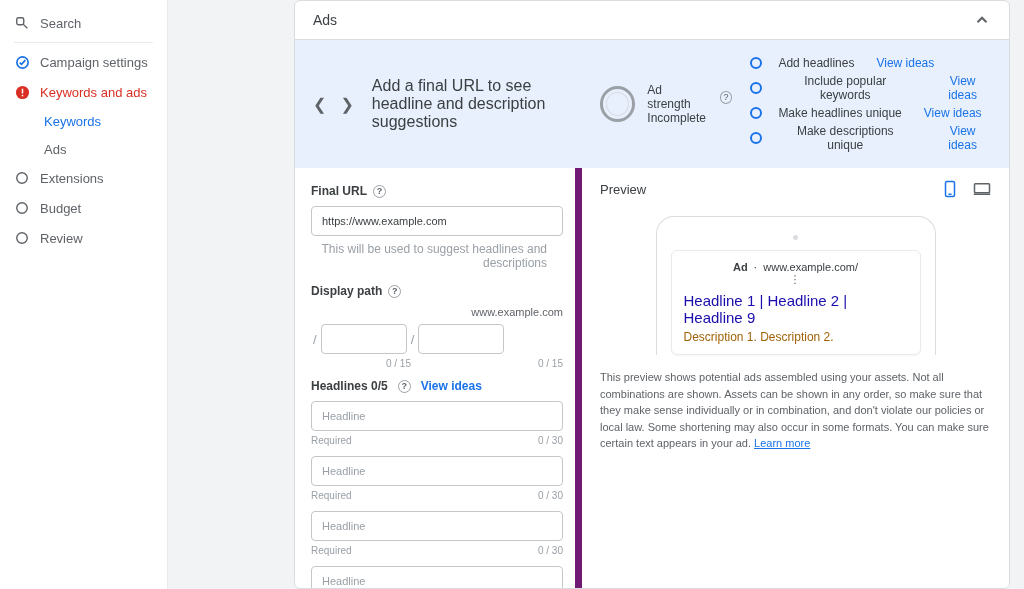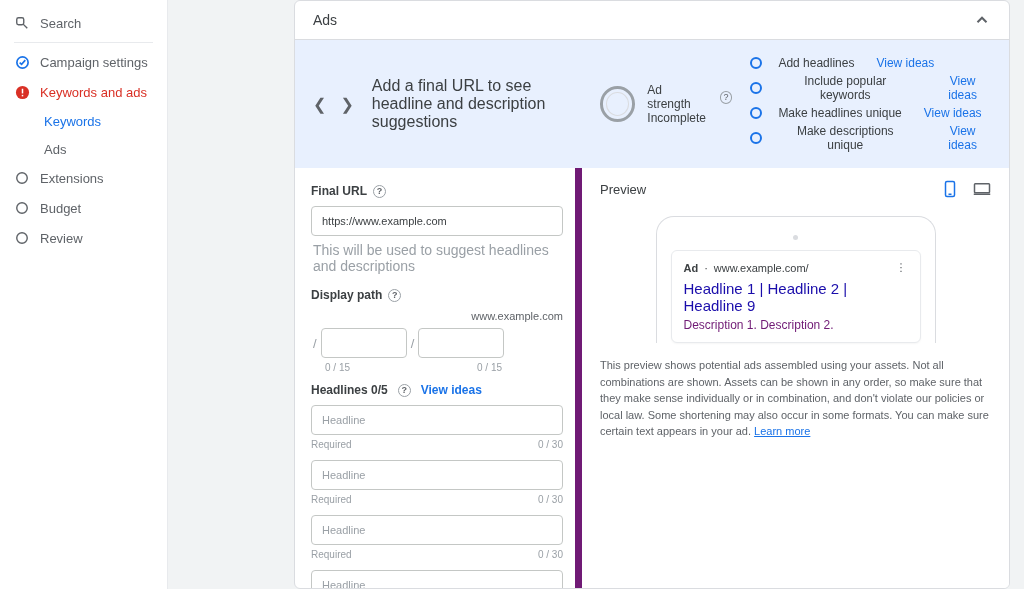--- a/index.html
+++ b/index.html
@@ -41,47 +41,47 @@
 
   
   .body { flex:1; display:flex; overflow:hidden; }
   .form-col { width: 280px; padding: 16px 12px 0 16px; overflow-y:auto; }
   .prev-col { flex:1; border-left:7px solid #701a75; background:#fff; display:flex; flex-direction:column;}
 
   .fldlabel { font-size:12px; font-weight:700; color:#3c4043; display:flex; align-items:center; gap:6px; margin-bottom:8px;}
   .help-ico { width:13px; height:13px; border:1px solid #9aa0a6; border-radius:50%; display:inline-flex; align-items:center; justify-content:center; font-size:9px; color:#5f6368; }
   input.txt { width:100%; border:1px solid #c4c7c5; border-radius:4px; padding:8px 10px; font-size:11px; color:#3c4043; }
   input.txt::placeholder{color:#9aa0a6;}
-  .hint { font-size:14px; color:#9aa0a6; margin:6px 8px 14px 2px; }
+  .hint { font-size:12px; color:#9aa0a6; margin:6px 16px 14px 2px;text-align:right; }
   .pathrow { display:flex; align-items:center; gap:2px; }
   .pathrow input { width: 86px; border:1px solid #c4c7c5; border-radius:4px; padding:7px 8px; font-size:12px;}
   .slash { color:#9aa0a6; padding:0 2px;}
   .counter-row { display:flex; justify-content:space-between; font-size:10px; color:#9aa0a6; margin:4px 0 10px;}
   .counter-row.split { gap: 8px; }
-  .counter-row .half { width:86px; text-align:left; }
+  .counter-row .half { width:86px; text-align:right; }
   .counter-row .half:first-child{ margin-left:14px;}
   .headlines-lbl{ display:flex; align-items:center; gap:10px;}
   .link { color:#1a73e8; font-size:12px; text-decoration:none; cursor:pointer;}
   .domain-txt{font-size:11px; color:#5f6368; margin:4px 0 6px 2px;text-align:right;}
 
   
   .prev-head { display:flex; align-items:center; justify-content:space-between; padding:12px 18px; }
   .prev-head .ttl{ font-size:13px; font-weight:500;}
   .dev-toggle{display:flex; gap:14px;}
   .dev-toggle .dev{width:18px;height:18px; color:#5f6368; cursor:pointer; display:flex; align-items:center; justify-content:center;}
   .dev-toggle .dev.active{color:#1a73e8;}
   .phone-frame{ margin: 6px auto 0; width:280px; border:1px solid #dadce0; border-bottom:none; border-radius:18px 18px 0 0; padding:18px 14px 0; }
   .phone-dot{ width:5px;height:5px;border-radius:50%;background:#dadce0;margin:0 auto 10px;}
   .ad-card{ background:#fff; border:1px solid #e8eaed; border-radius:6px; padding:10px 12px; box-shadow:0 1px 2px rgba(0,0,0,.04);}
-  .ad-meta{font-size:11px;color:#3c4043; display:flex; align-items:center; justify-content:space-between;}
+  .ad-meta{font-size:11px;color:#3c4043; display:flex; align-items:center; justify-content:space-between;flex-direction:column;}
   .ad-meta .left{display:flex; gap:6px; align-items:center;}
   .ad-badge{font-weight:700;}
   .dots3{letter-spacing:1px; color:#5f6368; cursor:pointer;}
   .ad-title{color:#1a0dab; font-size:15px; margin:6px 0 4px;}
-  .ad-desc{font-size:12px; color:#701a75;}
+  .ad-desc{font-size:12px; color:#a16207;}
   .disclaimer{font-size:11px; color:#5f6368; padding:14px 18px; line-height:1.5;}
   .disclaimer a{color:#1a73e8; text-decoration:underline;}
 </style>
 </head>
 <body>
 
 <div class="layout">
 
   <nav class="sidebar">
     <div class="side-item">

